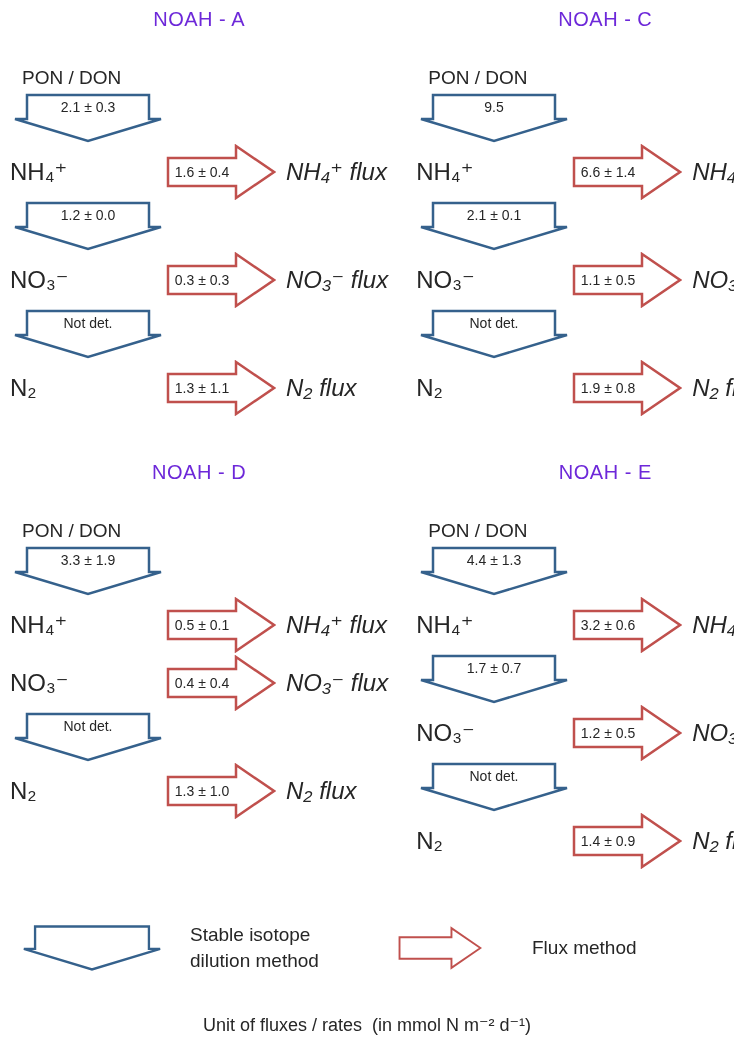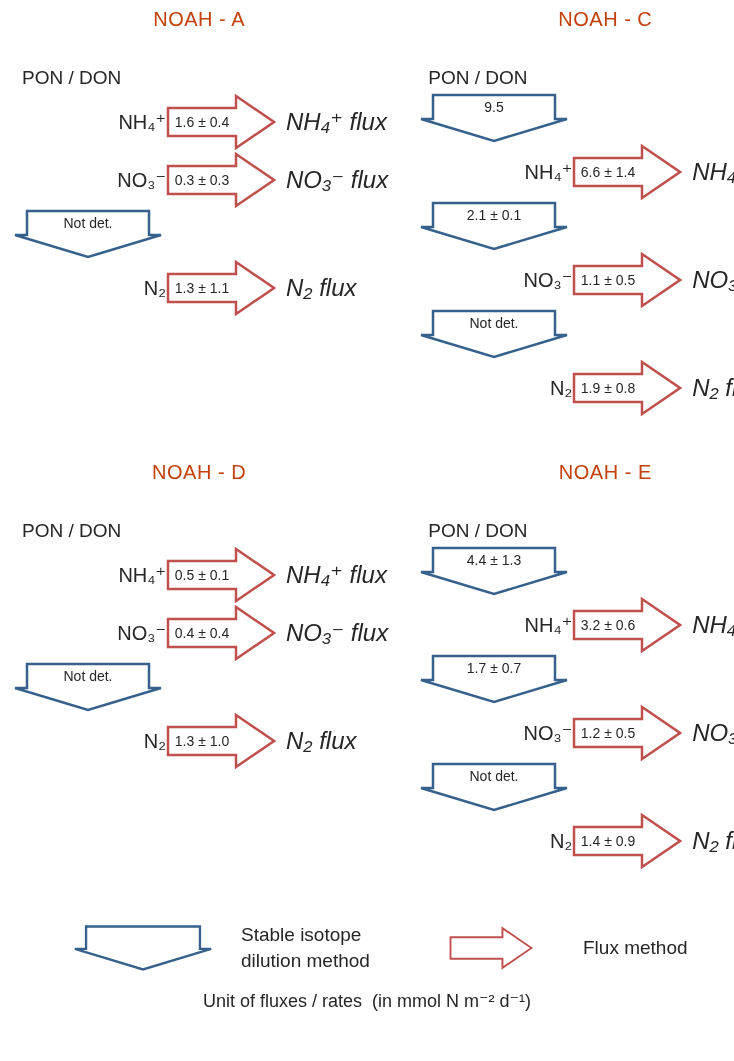--- a/index.html
+++ b/index.html
@@ -8,62 +8,78 @@
     background: #ffffff;
     color: #262626;
     font-family: "Liberation Sans", "DejaVu Sans", sans-serif;
     overflow: hidden;
   }
   .figure { width: 734px; height: 1061px; box-sizing: border-box; padding-top: 8px; display: flex; flex-direction: column; }
 
   .panels { display: grid; grid-template-columns: 1fr 1fr; row-gap: 44px; padding: 0 8px 0 10px; }
   .panel { display: flex; flex-direction: column; }
   .panel--right { padding-left: 28px; }
-  .panel-title { margin: 0 0 24px 0; font-size: 20px; font-weight: 500; letter-spacing: 0.5px; text-align: center; color: #c2410c; }
+  .panel-title { margin: 0 0 24px 0; font-size: 20px; font-weight: 500; letter-spacing: 0.5px; text-align: center; color: #6d28d9; }
 
   .row { display: flex; align-items: center; }
   .source-row { height: 34px; align-items: flex-end; margin-bottom: 4px; }
   .source-label { font-size: 19px; padding-left: 12px; text-align: center; }
   .arrow-row { height: 50px; }
   .chain-cell { width: 156px; display: flex; justify-content: center; }
   .species-row { height: 58px; }
-  .species { width: 156px; text-align: right; font-size: 20px; }
+  .species { width: 156px; text-align: left; font-size: 24px; }
   .flux-label { font-size: 24px; margin-left: 10px; white-space: nowrap; font-style: italic; }
 
   .arrow-text { font-size: 14px; fill: #262626; font-family: "Liberation Sans", "DejaVu Sans", sans-serif; }
   .blue-arrow-path { fill: #ffffff; stroke: var(--blue_arrow, #35618c); stroke-width: 2.5; stroke-linejoin: miter; }
   .red-arrow-path  { fill: #ffffff; stroke: var(--red_arrow, #c0504d); stroke-width: 2.5; stroke-linejoin: miter; }
   svg { display: block; }
 
-  .legend { display: flex; align-items: center; margin-top: 52px; padding-left: 73px; }
+  .legend { display: flex; align-items: center; margin-top: 52px; padding-left: 22px; }
   .legend-label { font-size: 19px; line-height: 1.35; }
   .legend-label--dilution { width: 178px; margin-left: 28px; }
   .legend-flux-arrow { margin-left: 30px; }
   .legend-label--flux { margin-left: 50px; }
 
-  .footer { margin-top: 16px; text-align: center; font-size: 18px; white-space: pre-wrap; }
+  .footer { margin-top: 40px; text-align: center; font-size: 18px; white-space: pre-wrap; }
 </style>
 </head>
 <body>
 
 <div class="figure">
   <div class="panels">
 
     <section class="panel">
       <h2 class="panel-title">NOAH - A</h2>
       <div class="row source-row">
         <div class="source-label">PON / DON</div>
       </div>
+      <div class="row arrow-row">
+        <div class="chain-cell">
+          <svg width="150" height="50" viewBox="0 0 150 50">
+            <path class="blue-arrow-path" d="M14,2 H136 V26 H148 L75,48 L2,26 H14 Z"></path>
+            <text class="arrow-text" x="75" y="19" text-anchor="middle">2.1 ± 0.3</text>
+          </svg>
+        </div>
+      </div>
       <div class="row species-row">
         <div class="species">NH₄⁺</div>
         <svg width="110" height="56" viewBox="0 0 110 56">
           <path class="red-arrow-path" d="M2,14 H70 V2 L108,28 L70,54 V42 H2 Z"></path>
           <text class="arrow-text" x="36" y="33" text-anchor="middle">1.6 ± 0.4</text>
         </svg>
         <div class="flux-label">NH₄⁺ flux</div>
+      </div>
+      <div class="row arrow-row">
+        <div class="chain-cell">
+          <svg width="150" height="50" viewBox="0 0 150 50">
+            <path class="blue-arrow-path" d="M14,2 H136 V26 H148 L75,48 L2,26 H14 Z"></path>
+            <text class="arrow-text" x="75" y="19" text-anchor="middle">1.2 ± 0.0</text>
+          </svg>
+        </div>
       </div>
       <div class="row species-row">
         <div class="species">NO₃⁻</div>
         <svg width="110" height="56" viewBox="0 0 110 56">
           <path class="red-arrow-path" d="M2,14 H70 V2 L108,28 L70,54 V42 H2 Z"></path>
           <text class="arrow-text" x="36" y="33" text-anchor="middle">0.3 ± 0.3</text>
         </svg>
         <div class="flux-label">NO₃⁻ flux</div>
       </div>
       <div class="row arrow-row">
@@ -136,20 +152,28 @@
           <text class="arrow-text" x="36" y="33" text-anchor="middle">1.9 ± 0.8</text>
         </svg>
         <div class="flux-label">N₂ flux</div>
       </div>
     </section>
 
     <section class="panel">
       <h2 class="panel-title">NOAH - D</h2>
       <div class="row source-row">
         <div class="source-label">PON / DON</div>
+      </div>
+      <div class="row arrow-row">
+        <div class="chain-cell">
+          <svg width="150" height="50" viewBox="0 0 150 50">
+            <path class="blue-arrow-path" d="M14,2 H136 V26 H148 L75,48 L2,26 H14 Z"></path>
+            <text class="arrow-text" x="75" y="19" text-anchor="middle">3.3 ± 1.9</text>
+          </svg>
+        </div>
       </div>
       <div class="row species-row">
         <div class="species">NH₄⁺</div>
         <svg width="110" height="56" viewBox="0 0 110 56">
           <path class="red-arrow-path" d="M2,14 H70 V2 L108,28 L70,54 V42 H2 Z"></path>
           <text class="arrow-text" x="36" y="33" text-anchor="middle">0.5 ± 0.1</text>
         </svg>
         <div class="flux-label">NH₄⁺ flux</div>
       </div>
       <div class="row species-row">

